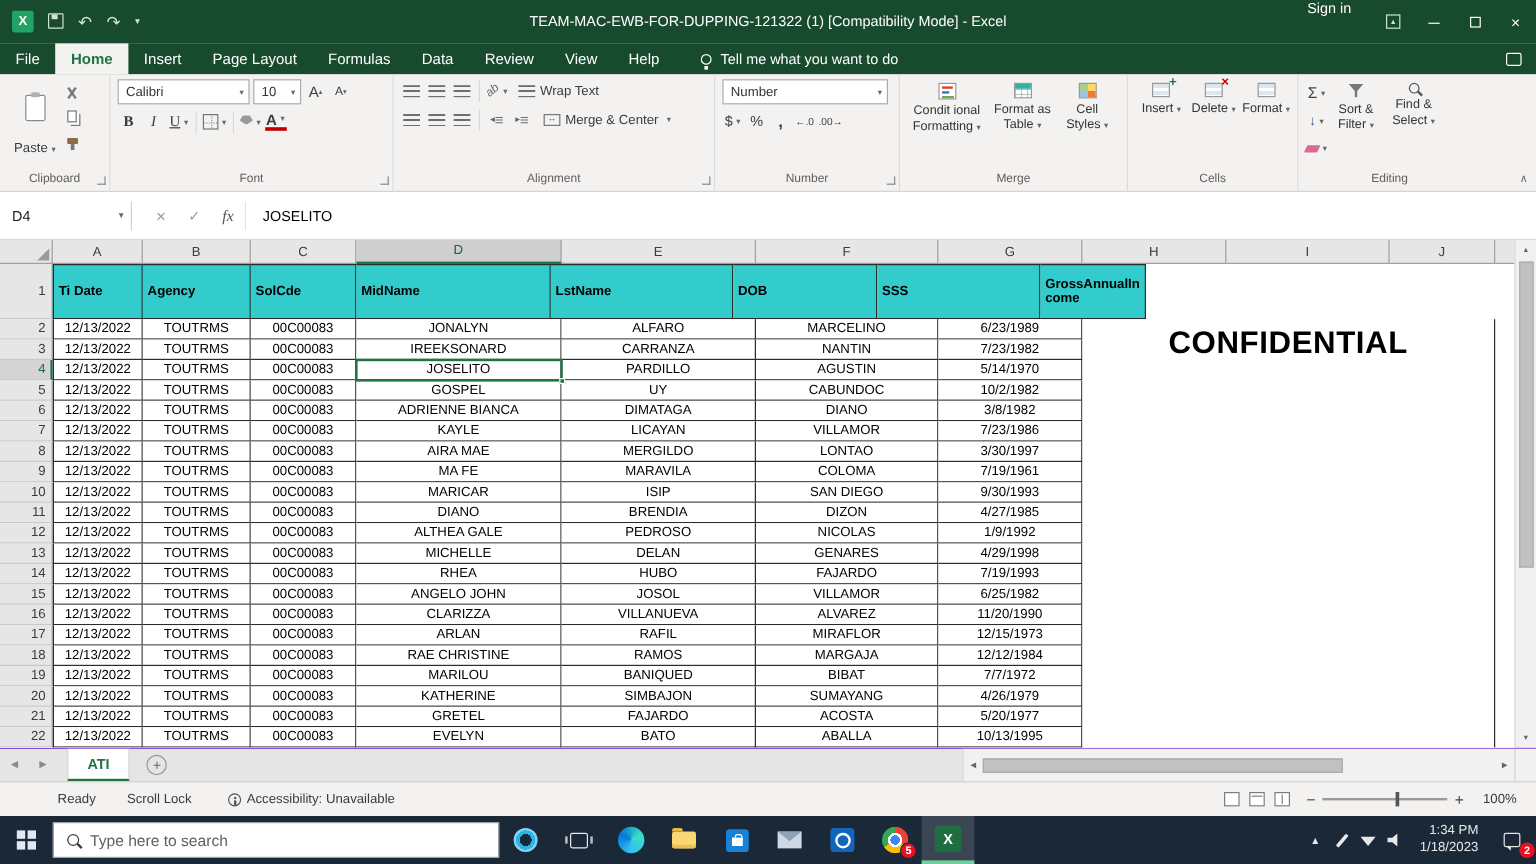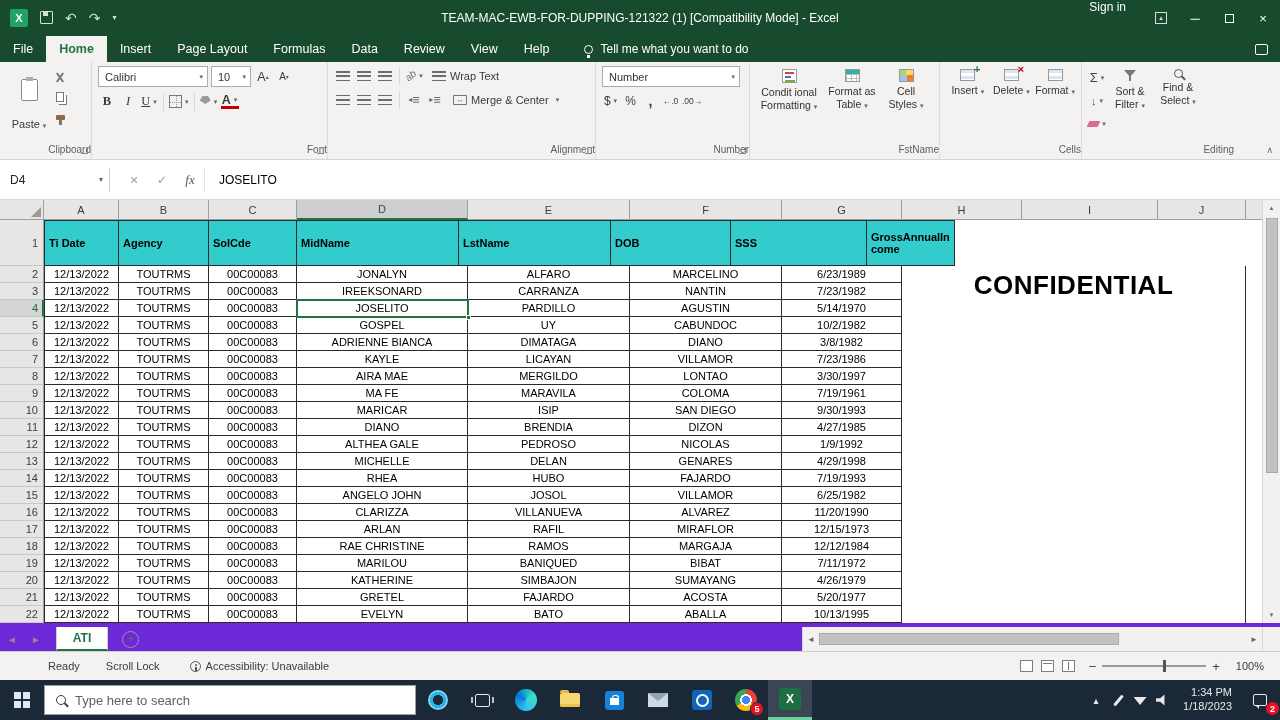--- a/index.html
+++ b/index.html
@@ -30,21 +30,21 @@
   .tellme{display:flex;align-items:center;gap:7px;margin-left:22px;font-size:12px;color:#fff;}
   .bulb{width:9px;height:9px;border:1.5px solid #fff;border-radius:50%;position:relative;display:inline-block;}
   .bulb::after{content:"";position:absolute;left:2px;top:9px;width:3px;height:3px;background:#fff;}
   .cmticon{width:13px;height:11px;border:1px solid #fff;border-radius:2px;margin:auto 12px auto auto;}
 
   
   .ribbon{flex:0 0 98px;background:#f3f2f1;border-bottom:1px solid #d4d4d4;display:flex;position:relative;overflow:hidden;}
   .rgroup{position:relative;border-right:1px solid #dcdcdc;display:flex;flex-direction:column;}
   .gbody{flex:1;display:flex;padding:4px 4px 0 6px;}
   .gbody.col{flex-direction:column;gap:5px;}
-  .glabel{height:17px;font-size:10px;color:#605e5c;text-align:right;line-height:15px;}
+  .glabel{height:17px;font-size:10px;color:#605e5c;text-align:center;line-height:15px;}
   .dlg{position:absolute;right:3px;bottom:5px;width:7px;height:7px;border-right:1px solid #888;border-bottom:1px solid #888;}
   .hasdd::after{content:"▾";font-size:7px;color:#666;margin-left:3px;}
   .frow{display:flex;align-items:center;gap:3px;}
   .vd{width:1px;height:18px;background:#d9d9d9;margin:0 2px;}
 
   .g-clip{width:92px;}
   .paste{display:flex;flex-direction:column;align-items:center;justify-content:center;width:46px;color:#3b3b3b;font-size:11px;gap:17px;}
   .clipic{width:17px;height:22px;border:1px solid #8a8a8a;border-radius:2px;background:#fff;position:relative;display:inline-block;}
   .clipic i{position:absolute;left:4px;top:-3px;width:7px;height:4px;background:#b0b0b0;}
   .clipcol{display:flex;flex-direction:column;gap:6px;padding-top:4px;}
@@ -144,21 +144,21 @@
   .confid{position:absolute;left:902px;top:46px;width:344px;height:357px;background:#fff;border-right:1px solid #2b2b2b;display:flex;justify-content:center;align-items:flex-start;}
   .confid span{margin-top:4px;font-size:26px;font-weight:600;letter-spacing:.5px;color:#000;}
   .selbox{position:absolute;border:2px solid #217346;z-index:5;}
   .handle{position:absolute;right:-4px;bottom:-4px;width:5px;height:5px;background:#217346;border:1px solid #fff;}
   .vscroll{position:absolute;top:200px;right:0;width:18px;height:423px;background:#f1f1f1;border-left:1px solid #d6d6d6;display:flex;flex-direction:column;align-items:center;z-index:6;}
   .varr{height:16px;display:flex;align-items:center;justify-content:center;font-size:7px;color:#666;width:100%;}
   .vthumb{width:12px;height:255px;background:#c1c1c1;border:1px solid #a9a9a9;margin-top:2px;}
   .vfill{flex:1;}
 
   
-  .tabbar{flex:0 0 28px;background:#6d28d9;border-top:4px solid #6d28d9;display:flex;align-items:stretch;font-size:12px;}
+  .tabbar{flex:0 0 28px;background:#e5e5e5;border-top:1px solid #6d28d9;display:flex;align-items:stretch;font-size:12px;}
   .nav{display:flex;align-items:center;padding:0 7px;color:#8a8a8a;font-size:10px;}
   .nav.l::before{content:"◄";} .nav.r::before{content:"►";}
   .sheettab{display:flex;align-items:center;background:#fff;color:#217346;font-weight:bold;padding:0 16px;border:1px solid #cfcfcf;border-top:none;border-bottom:2px solid #217346;margin-left:8px;}
   .addsheet{width:17px;height:17px;border:1px solid #9a9a9a;border-radius:50%;color:#666;display:flex;align-items:center;justify-content:center;font-size:12px;margin:auto 0 auto 14px;}
   .addsheet::before{content:"+";}
   .tspacer{flex:1;}
   .hscroll{width:460px;display:flex;align-items:center;background:#f1f1f1;border-left:1px solid #d6d6d6;}
   .harr{width:16px;text-align:center;color:#666;font-size:8px;}
   .harr.l::before{content:"◄";} .harr.r::before{content:"►";}
   .hthumb{width:300px;height:12px;background:#c1c1c1;border:1px solid #a9a9a9;}
@@ -394,21 +394,21 @@
         </div>
         <div class="bigbtn" style="width:60px;">
           <i class="ftic"></i>
           <span class="hasdd">Format as Table</span>
         </div>
         <div class="bigbtn" style="width:48px;">
           <i class="csic"></i>
           <span class="hasdd">Cell Styles</span>
         </div>
       </div>
-      <div class="glabel">FstName</div>
+      <div class="glabel">Merge</div>
     </div>
 
     <div class="rgroup g-cells">
       <div class="gbody">
         <div class="bigbtn" style="width:44px;">
           <i class="cellic ins"></i>
           <span class="hasdd">Insert</span>
         </div>
         <div class="bigbtn" style="width:44px;">
           <i class="cellic del"></i>
@@ -655,21 +655,21 @@
             <div class="cell" style="width: 120px;">12/12/1984</div>
           </div>
           <div class="grow">
             <div class="rh" style="width: 44px;">19</div>
             <div class="cell" style="width: 75px;">12/13/2022</div>
             <div class="cell" style="width: 90px;">TOUTRMS</div>
             <div class="cell" style="width: 88px;">00C00083</div>
             <div class="cell" style="width: 171px;">MARILOU</div>
             <div class="cell" style="width: 162px;">BANIQUED</div>
             <div class="cell" style="width: 152px;">BIBAT</div>
-            <div class="cell" style="width: 120px;">7/11/1972</div>
+            <div class="cell" style="width: 120px;">7/7/1972</div>
           </div>
           <div class="grow">
             <div class="rh" style="width: 44px;">20</div>
             <div class="cell" style="width: 75px;">12/13/2022</div>
             <div class="cell" style="width: 90px;">TOUTRMS</div>
             <div class="cell" style="width: 88px;">00C00083</div>
             <div class="cell" style="width: 171px;">KATHERINE</div>
             <div class="cell" style="width: 162px;">SIMBAJON</div>
             <div class="cell" style="width: 152px;">SUMAYANG</div>
             <div class="cell" style="width: 120px;">4/26/1979</div>

